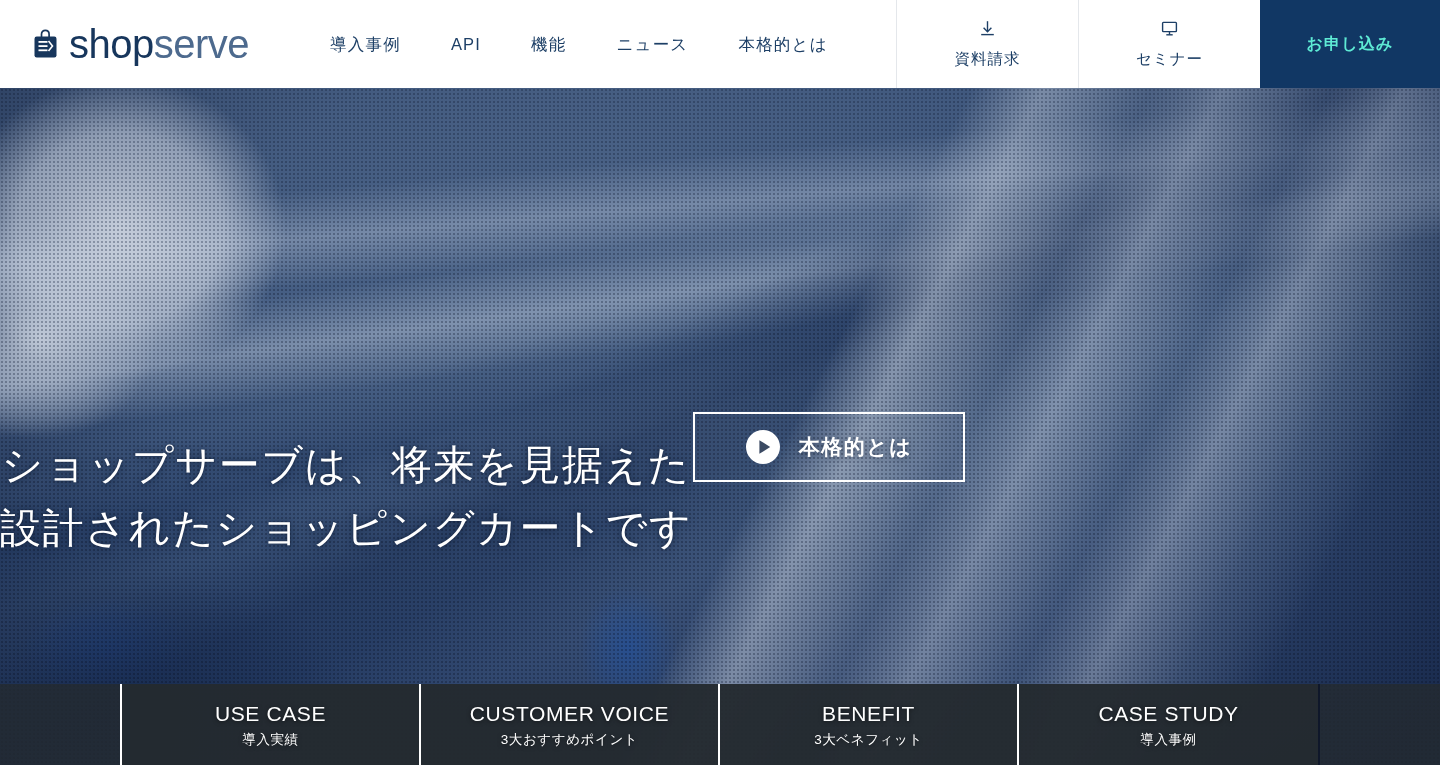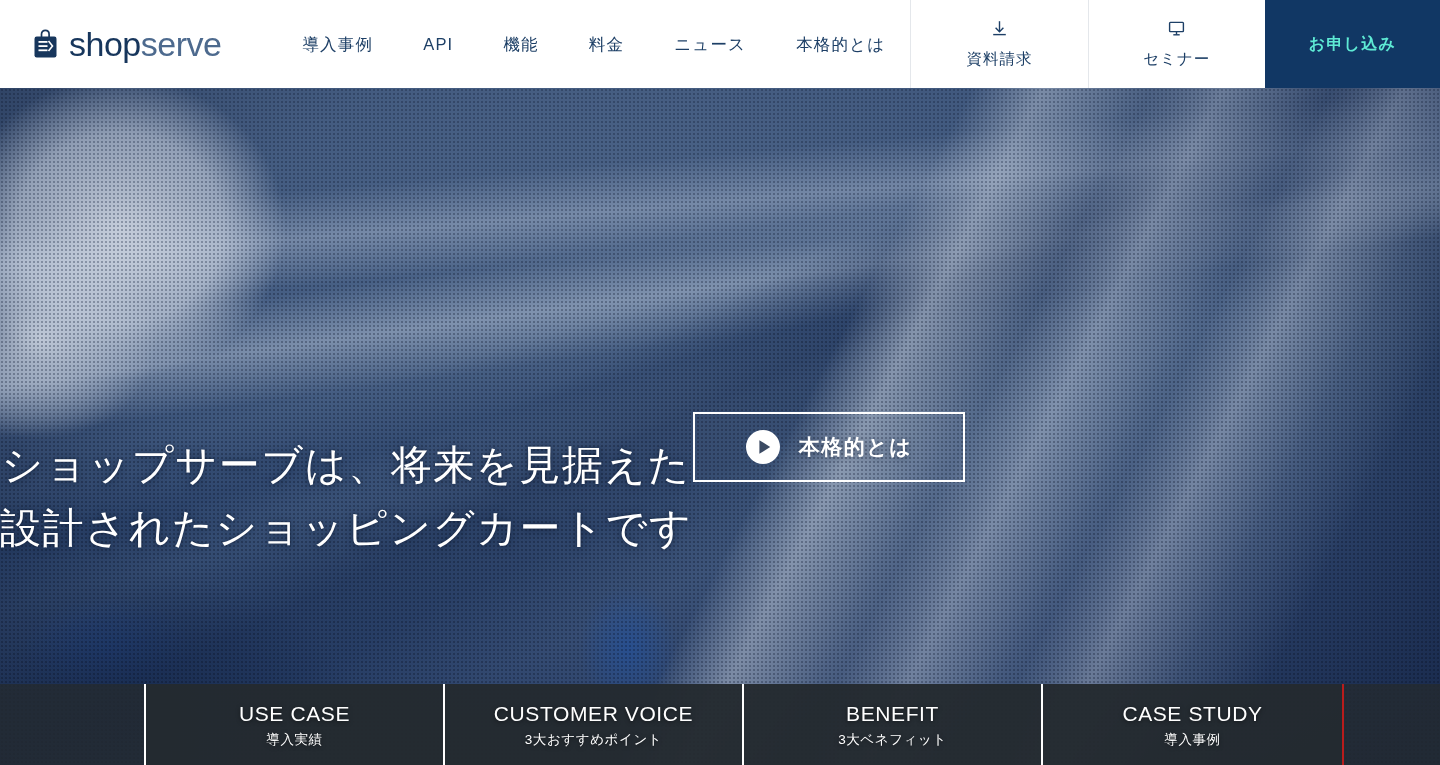--- a/index.html
+++ b/index.html
@@ -39,21 +39,21 @@
     cursor: pointer;
   }
 
   .logo-mark {
     width: 27px;
     height: 31px;
     display: block;
   }
 
   .logo-word {
-    font-size: 34px;
+    font-size: 40px;
     letter-spacing: -0.5px;
     color: #17365c;
     font-weight: 400;
     line-height: 1;
     white-space: nowrap;
   }
   .logo-word .lw-light { color: #4d6a8e; }
 
   .main-nav {
     display: flex;
@@ -216,22 +216,21 @@
   .card-strip {
     position: absolute;
     left: 120px;
     bottom: 0;
     width: 1200px;
     height: 81px;
     display: flex;
     z-index: 10;
     background: rgba(36,42,48,0.80);
     border-left: 2px solid #ffffff;
-    border-right: 2px solid #b91c1c;
-    margin-left: 24px;
+    border-right: 2px solid #0f172a;
   }
 
   .nav-card {
     flex: 1 1 25%;
     display: flex;
     flex-direction: column;
     align-items: center;
     justify-content: center;
     cursor: pointer;
     border-right: 2px solid #ffffff;
@@ -285,21 +284,20 @@
         <rect x="6.5" y="20.4" width="9" height="1.8" fill="#ffffff"></rect>
         <path d="M16.5 12 l4 5 -4 5" fill="none" stroke="#ffffff" stroke-width="1.6"></path>
       </svg>
       <span class="logo-word"><span>shop</span><span class="lw-light">serve</span></span>
     </div>
 
     <nav class="main-nav">
       <a class="nav-item">導入事例</a>
       <a class="nav-item">API</a>
       <a class="nav-item">機能</a>
-      <a class="nav-item">料金</a>
       <a class="nav-item">ニュース</a>
       <a class="nav-item">本格的とは</a>
     </nav>
 
     <div class="header-spacer"></div>
 
     <div class="hdr-action">
       <svg class="ic" width="19" height="19" viewBox="0 0 19 19">
         <path d="M9.5 2.2 V12.4" fill="none" stroke="#1d3f66" stroke-width="1.4"></path>
         <path d="M5.6 8.8 L9.5 12.7 L13.4 8.8" fill="none" stroke="#1d3f66" stroke-width="1.4"></path>

